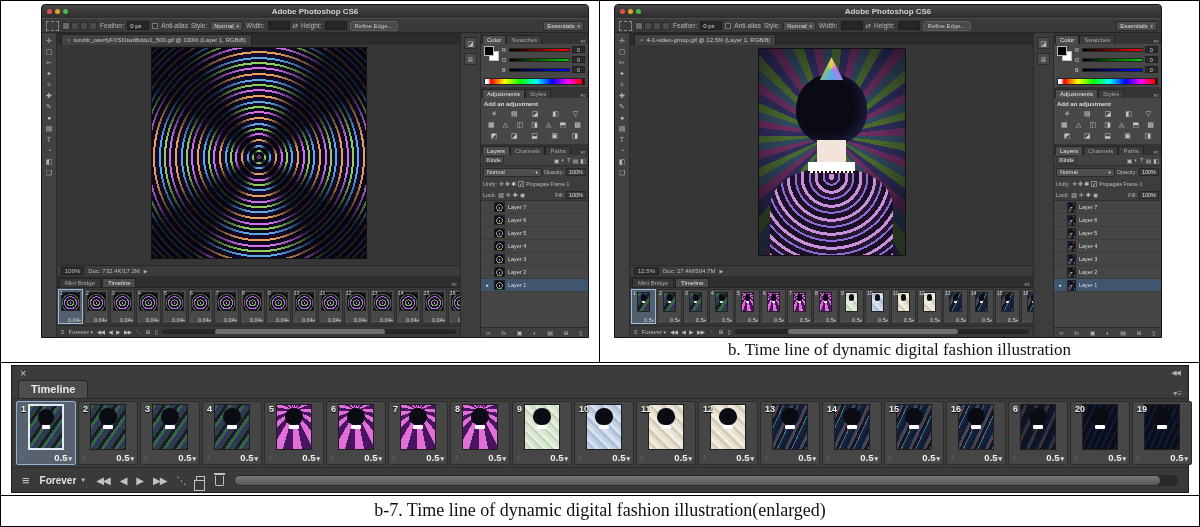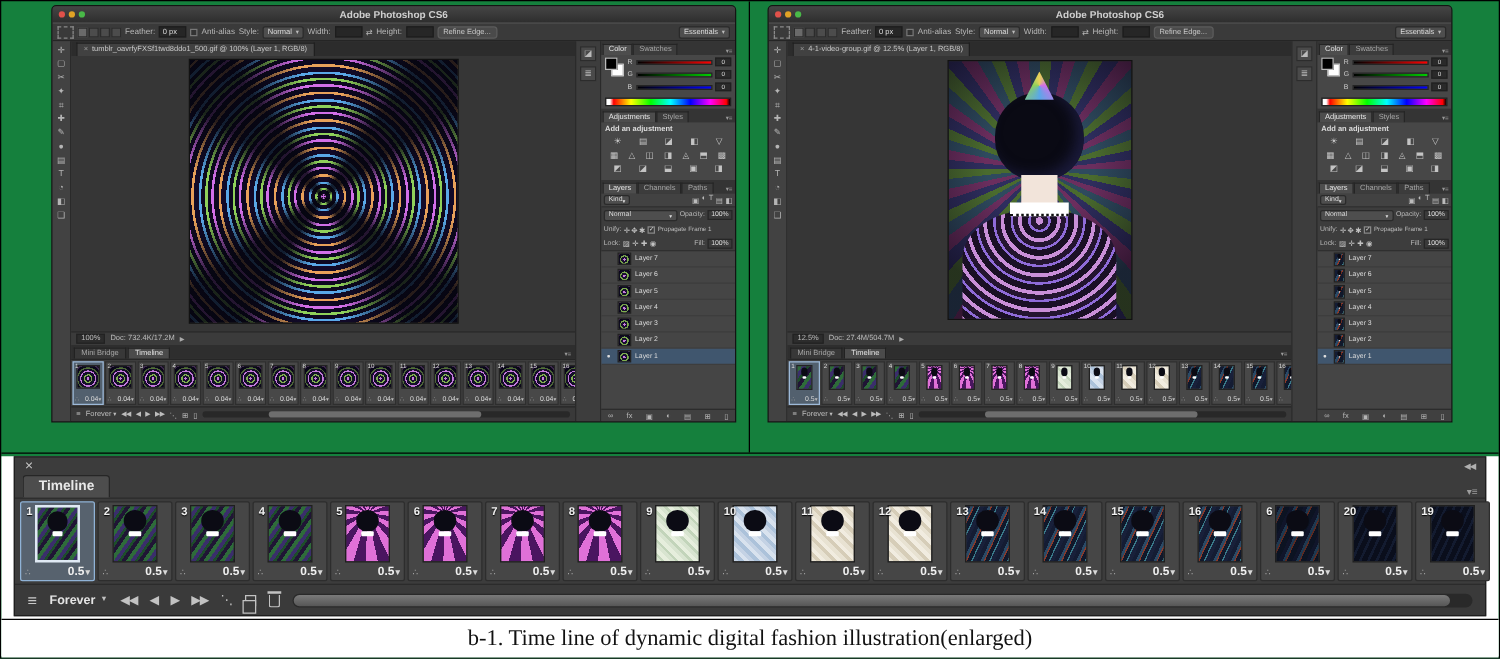--- a/index.html
+++ b/index.html
@@ -1,17 +1,17 @@
 <!DOCTYPE html>
 <html><head>
 <meta charset="utf-8">
 <style>
   * { margin:0; padding:0; box-sizing:border-box; }
   body { background:#888; font-family:"Liberation Sans",sans-serif; }
-  .figure { width:1200px; height:527px; background:#15803d; border:1px solid #000; position:relative; overflow:hidden; }
+  .figure { width:1200px; height:527px; background:#ffffff; border:1px solid #000; position:relative; overflow:hidden; }
 
   
   .top { display:flex; height:362px; border-bottom:1px solid #000; }
   .half { width:599px; display:flex; flex-direction:column; }
   .half.hl { border-right:1px solid #000; }
   .cap { flex:1; display:flex; align-items:center; justify-content:center;
          font:17px "Liberation Serif",serif; color:#111; }
 
   
   .w { width:548px; height:334px; margin-top:3px; background:#3f3f3f;
@@ -1055,20 +1055,21 @@
                   <span>▣</span>
                   <span>◐</span>
                   <span>▤</span>
                   <span>⊞</span>
                   <span>▯</span>
                 </div>
             </div>
           </div>
         </div>
       </div>
+      <div class="cap">b. Time line of dynamic digital fashion illustration</div>
     </div>
   </div>
 
   <div class="bottom">
     <div class="bp">
       <div class="bp-top">
         <span class="bp-close">×</span>
         <span class="bp-topsp"></span>
         <span class="bp-collapse">◀◀</span>
       </div>
@@ -1257,15 +1258,15 @@
         <span class="bp-tr">▶</span>
         <span class="bp-tr">▶▶</span>
         <span class="bp-tween">⋱</span>
         <span class="bp-dup"></span>
         <span class="bp-trash"></span>
         <span class="bp-scroll">
             <span class="h"></span>
           </span>
       </div>
     </div>
-    <div class="cap-b1">b-1. Time line of dynamic digital fashion illustration(enlarged)</div>
+    <div class="cap-b1">b-7. Time line of dynamic digital fashion illustration(enlarged)</div>
   </div>
 </div>
 
 </body></html>

